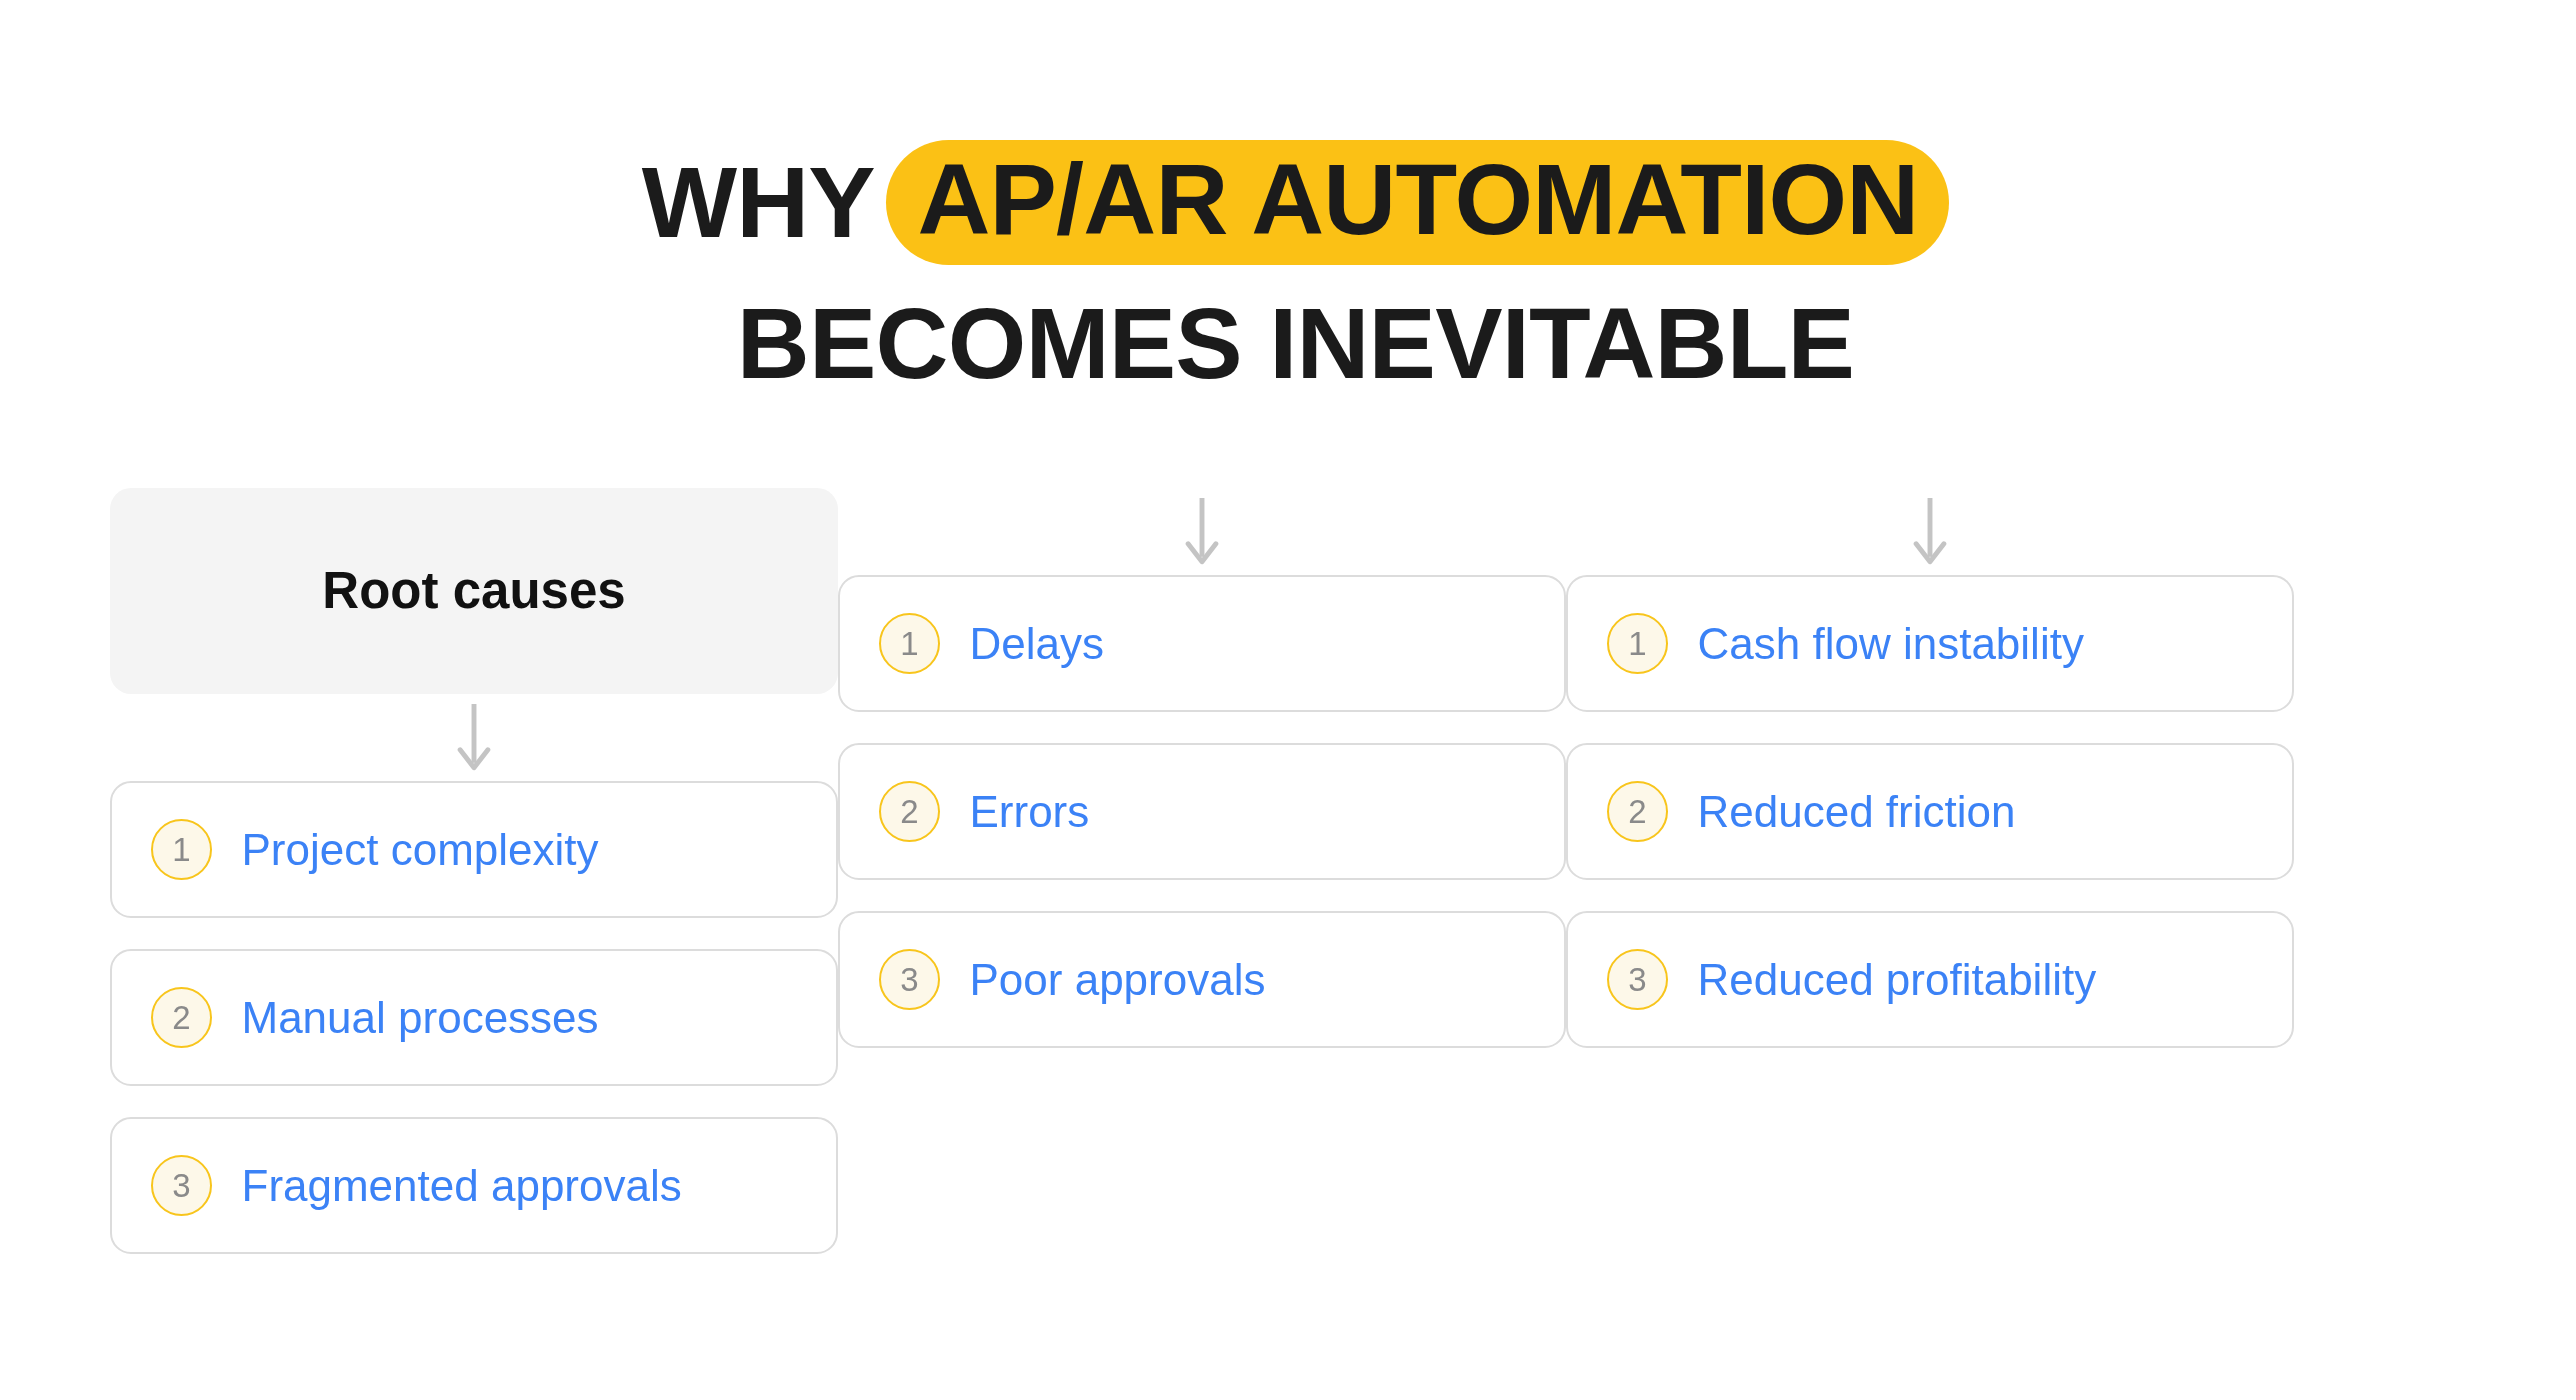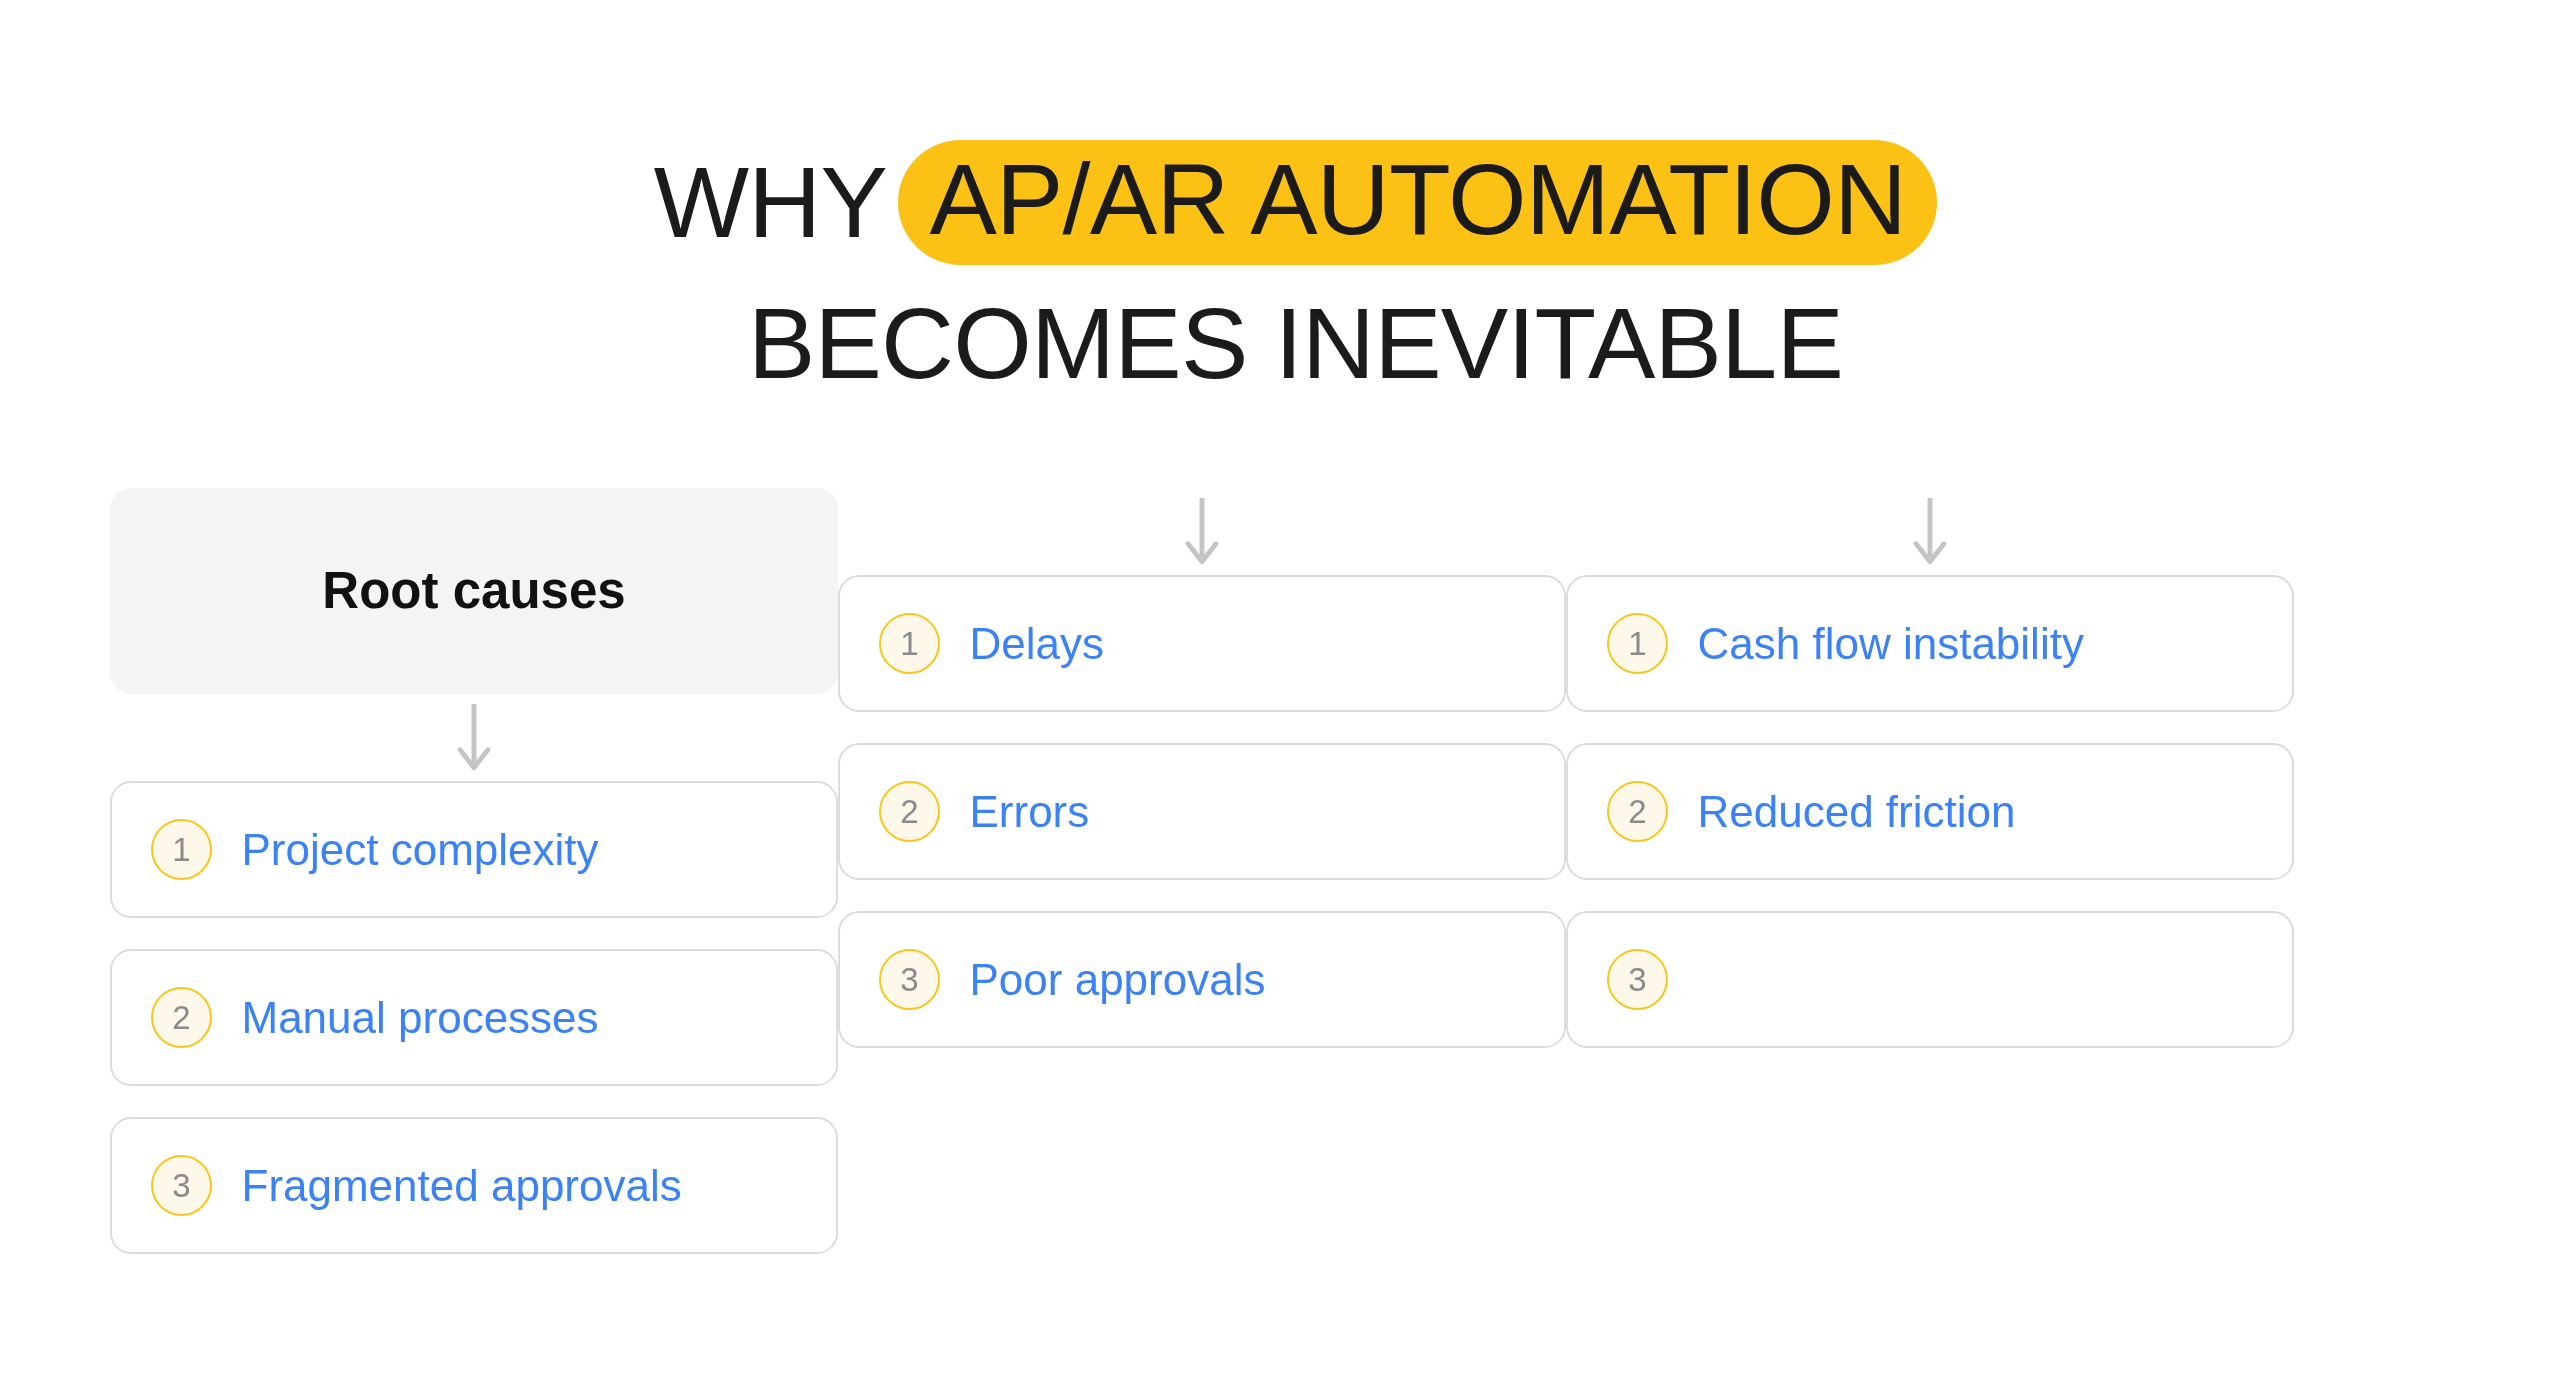--- a/index.html
+++ b/index.html
@@ -25,21 +25,21 @@
     top: 124px;
     left: 0;
     width: 2576px;
     text-align: center;
   }
 
   .title-line {
     display: block;
     font-size: 101px;
     line-height: 141px;
-    font-weight: 400;
+    font-weight: 700;
     letter-spacing: -0.8px;
     color: #1b1b1b;
     white-space: nowrap;
     padding-left: 15px;
   }
 
   .title-plain {
     display: inline-block;
     vertical-align: middle;
   }
@@ -206,18 +206,19 @@
       <div class="item-card">
         <span class="badge">1</span>
         <span class="item-label">Cash flow instability</span>
       </div>
       <div class="item-card">
         <span class="badge">2</span>
         <span class="item-label">Reduced friction</span>
       </div>
       <div class="item-card">
         <span class="badge">3</span>
+        <span class="item-label">Reduced profitability</span>
       </div>
     </div>
 
   </div>
 </div>
 
 
 </body></html>

